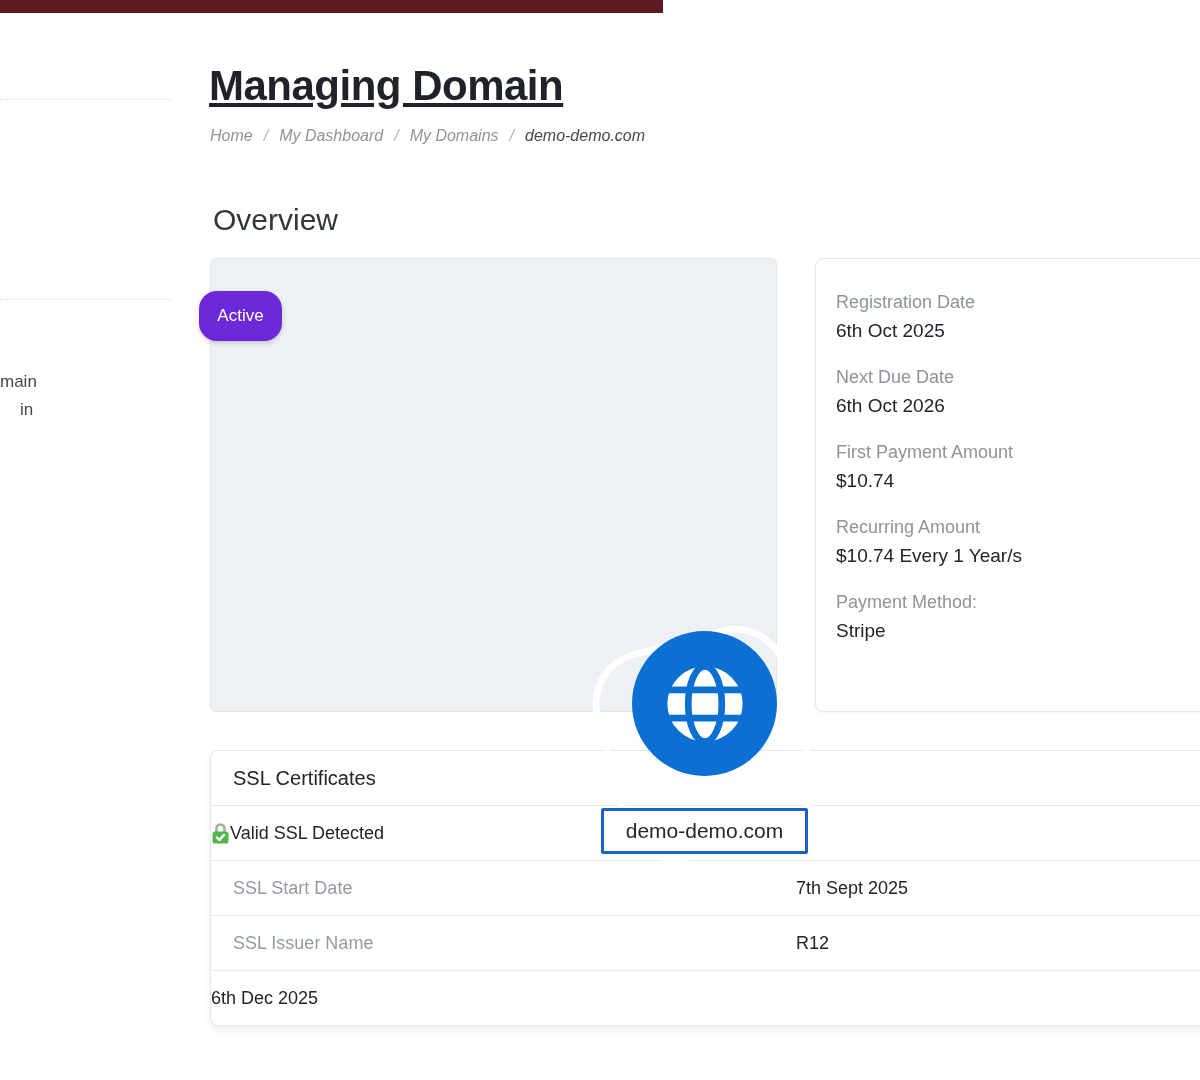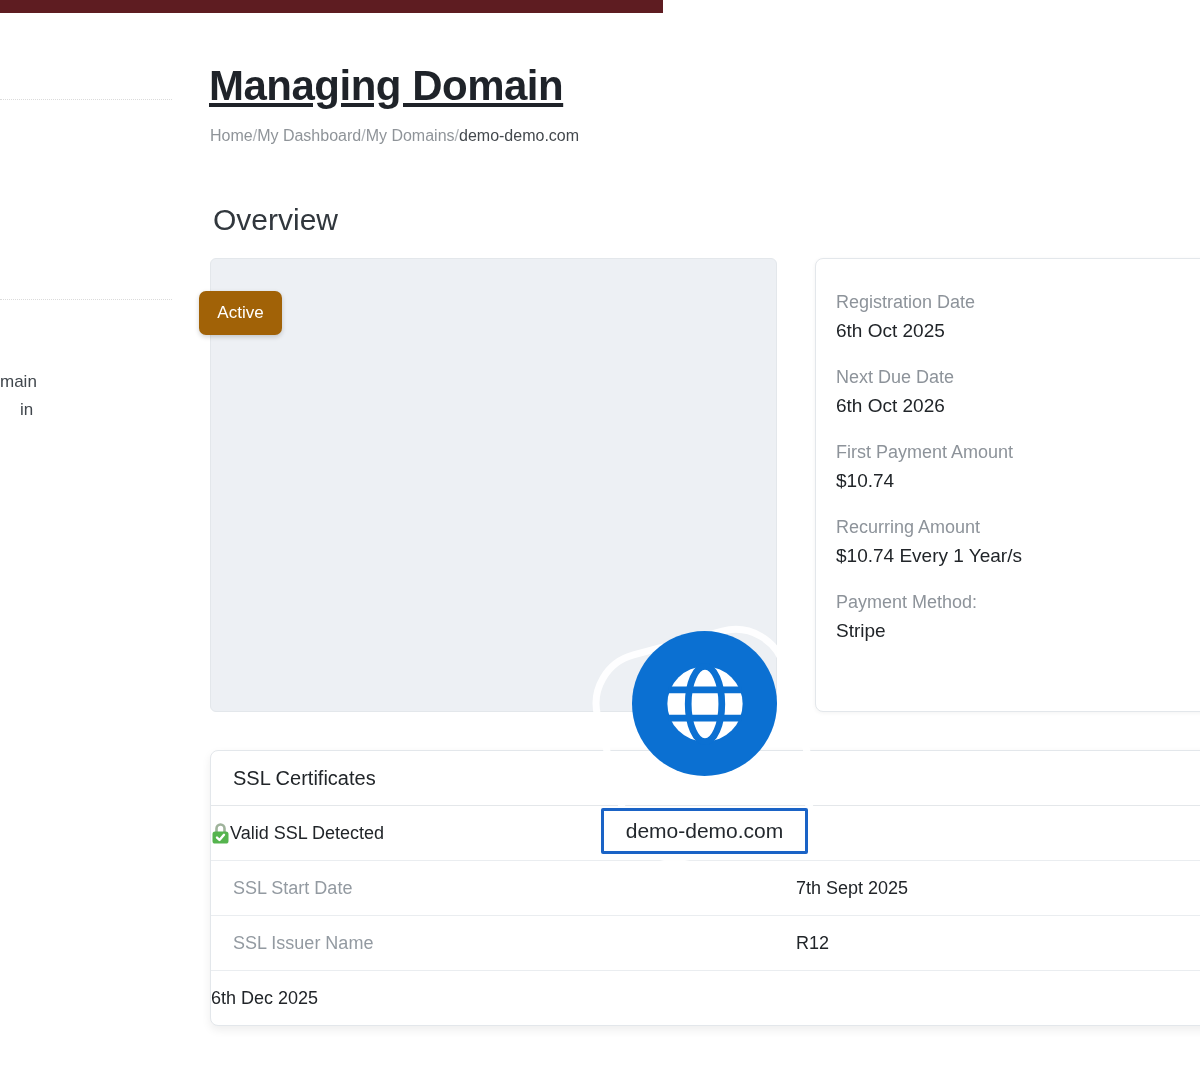--- a/index.html
+++ b/index.html
@@ -21,39 +21,39 @@
   .side-item.i1 { top:372px; }
   .side-item.i2 { top:400px;margin-left:20px; }
 
   
   h1.page-title {
     position:absolute; left:209px; top:62px; margin:0;
     font-size:42px; font-weight:900; letter-spacing:-0.5px; color:#1f2329;text-decoration:underline;
   }
   .breadcrumb {
     position:absolute; left:210px; top:127px;
-    display:flex; font-size:16px; align-items:center;
+    display:flex; gap:11px; font-size:16px; align-items:center;font-style:italic;
   }
   .breadcrumb a { color:#8f9499; text-decoration:none; }
   .breadcrumb .sep { color:#aeb2b6; }
   .breadcrumb .current { color:#43484d; }
 
   h2.overview-heading {
     position:absolute; left:209px; top:199px; margin:4px;
     font-size:30px; font-weight:400; color:#31373d;
   }
 
   
   .main-card {
     position:absolute; left:210px; top:258px; width:567px; height:454px;
     background:#edf0f4; border:1px solid #e3e7eb; border-radius:6px;
   }
   .status-badge {
-    position:absolute; left:199px; top:291px; width:83px; height:44px;
-    background:#a16207; border-radius:7px; color:#fff; font-size:17px;
+    position:absolute; left:199px; top:291px; width:83px; height:50px;
+    background:#6d28d9; border-radius:18px; color:#fff; font-size:17px;
     display:flex; align-items:center; justify-content:center;
     box-shadow:0 2px 5px rgba(0,0,0,.18); z-index:4;
   }
   .squircle {
     position:absolute; left:394px; top:377px; width:200px; height:216px;
     border:7px solid rgba(255,255,255,.93); border-radius:54px;
     transform:rotate(-15deg); z-index:1;
   }
   .globe-circle {
     position:absolute; left:421px; top:372px; width:145px; height:145px;

